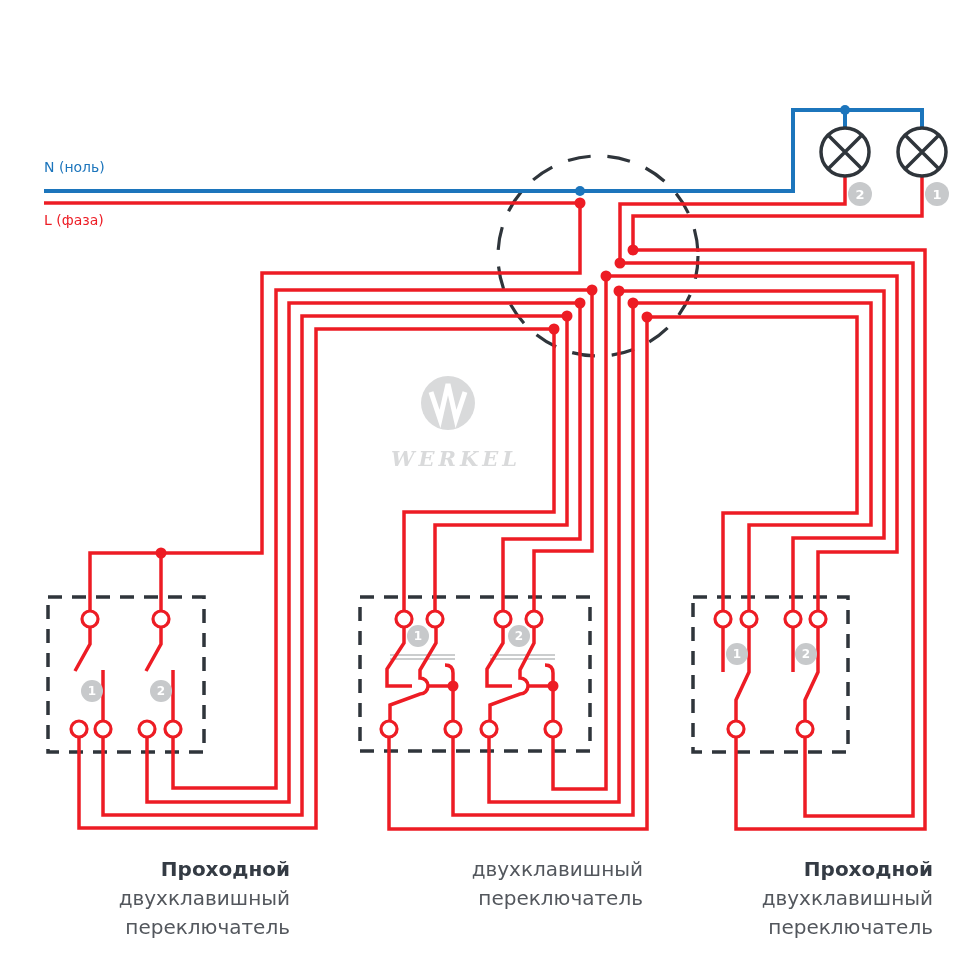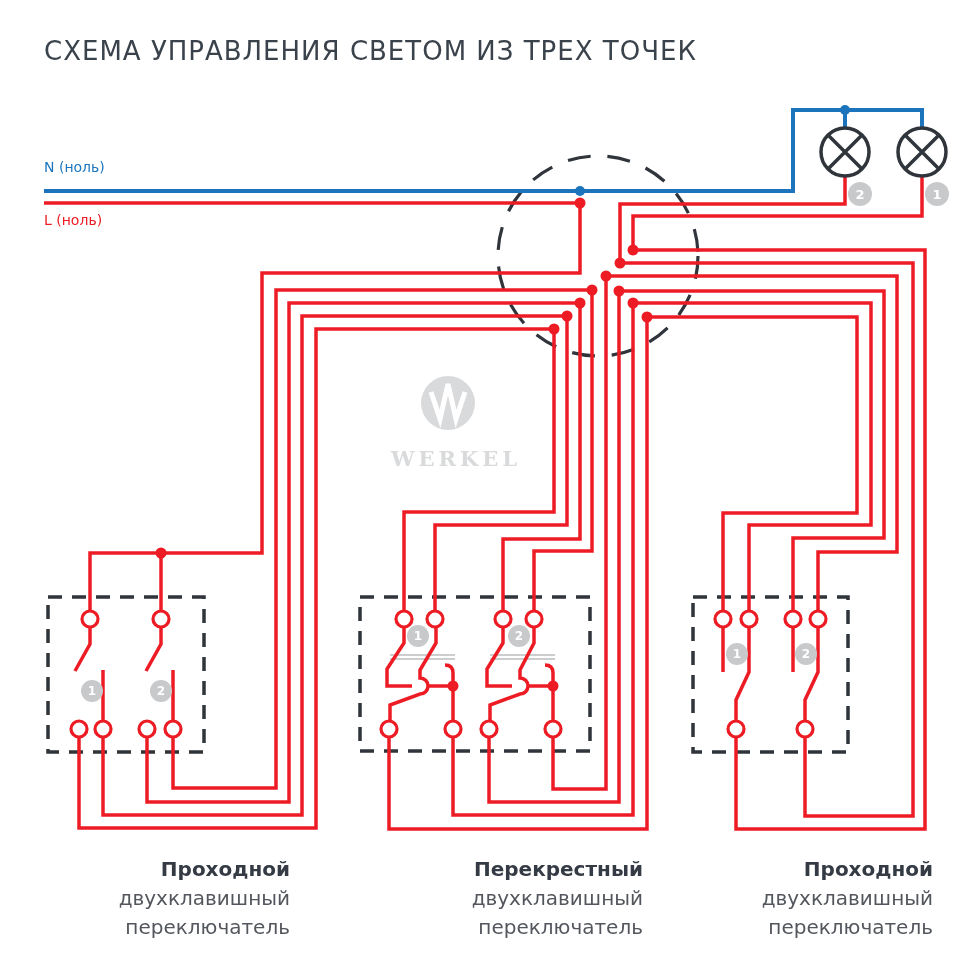--- a/index.html
+++ b/index.html
@@ -12,41 +12,40 @@
   .n-label{left:44px;top:159px;color:var(--c-neutral);}
   .l-label{left:44px;top:212px;color:var(--c-phase);}
   .badge{position:absolute;border-radius:50%;background:var(--c-badge);color:#fff;
          display:flex;align-items:center;justify-content:center;font-weight:bold;}
   .badge.sm{width:22px;height:22px;font-size:12px;}
   .badge.lg{width:24px;height:24px;font-size:13px;}
   .sw-label{position:absolute;width:240px;font-size:20px;line-height:29px;color:#53575D;text-align:right;}
   .sw-label b{display:block;color:#343B44;font-weight:bold;}
   .brand{position:absolute;left:391px;top:446px;width:126px;text-align:left;
          font-family:"DejaVu Serif","Liberation Serif",serif;font-weight:600;
-         font-size:21px;letter-spacing:4px;color:var(--c-watermark);}
+         font-size:21px;letter-spacing:4px;color:var(--c-watermark);font-style:italic;}
   
   .w-red{stroke:var(--c-phase);stroke-width:3.5;fill:none;}
   .w-blue{stroke:var(--c-neutral);stroke-width:4;fill:none;}
   .w-dark{stroke:var(--c-outline);stroke-width:3.5;fill:none;}
   .w-gray{stroke:#BBBDBF;stroke-width:1.5;fill:none;}
   .dot-red{fill:var(--c-phase);}
   .dot-blue{fill:var(--c-neutral);}
   .term{fill:#fff;stroke:var(--c-phase);stroke-width:3.2;}
   .dashbox{stroke:var(--c-outline);stroke-width:3.5;fill:none;stroke-dasharray:14 10;}
   .dashcircle{stroke:var(--c-outline);stroke-width:3.2;fill:none;stroke-dasharray:23 17;}
   .lamp{fill:#fff;stroke:var(--c-outline);stroke-width:3.5;}
   .wm-circle{fill:var(--c-watermark);}
   .wm-w{stroke:#fff;stroke-width:5;fill:none;}
 </style>
 </head>
 <body>
 
 <div class="stage">
 
-  <div class="title">СХЕМА УПРАВЛЕНИЯ СВЕТОМ ИЗ ТРЕХ ТОЧЕК</div>
 
   <svg width="970" height="970" viewBox="0 0 970 970">
 
     <circle class="dashcircle" cx="598" cy="256" r="100"></circle>
 
     <rect class="dashbox" x="48" y="597" width="156" height="155"></rect>
     <rect class="dashbox" x="360" y="597" width="230" height="154"></rect>
     <rect class="dashbox" x="693" y="597" width="155" height="155"></rect>
 
     <g>
@@ -152,21 +151,21 @@
       </g>
     </g>
 
     <g>
       <circle class="wm-circle" cx="448" cy="403" r="27"></circle>
       <path class="wm-w" d="M431,392 L440,419 L448,384 L456,419 L465,392"></path>
     </g>
   </svg>
 
   <div class="line-label n-label">N (ноль)</div>
-  <div class="line-label l-label">L (ноль)</div>
+  <div class="line-label l-label">L (фаза)</div>
 
   <div class="badge lg" style="left:848px;top:182px;">
     <span>2</span>
   </div>
   <div class="badge lg" style="left:925px;top:182px;">
     <span>1</span>
   </div>
 
   <div class="badge sm" style="left:81px;top:680px;">
     <span>1</span>
@@ -188,21 +187,20 @@
     </div>
 
   <div class="brand">WERKEL</div>
 
   <div class="sw-label" style="left:50px;top:855px;">
     <b>Проходной</b>
     <span>двухклавишный</span><br>
     <span>переключатель</span>
   </div>
   <div class="sw-label" style="left:403px;top:855px;">
-    <b>Перекрестный</b>
     <span>двухклавишный</span><br>
     <span>переключатель</span>
   </div>
   <div class="sw-label" style="left:693px;top:855px;">
     <b>Проходной</b>
     <span>двухклавишный</span><br>
     <span>переключатель</span>
   </div>
 
 </div>

